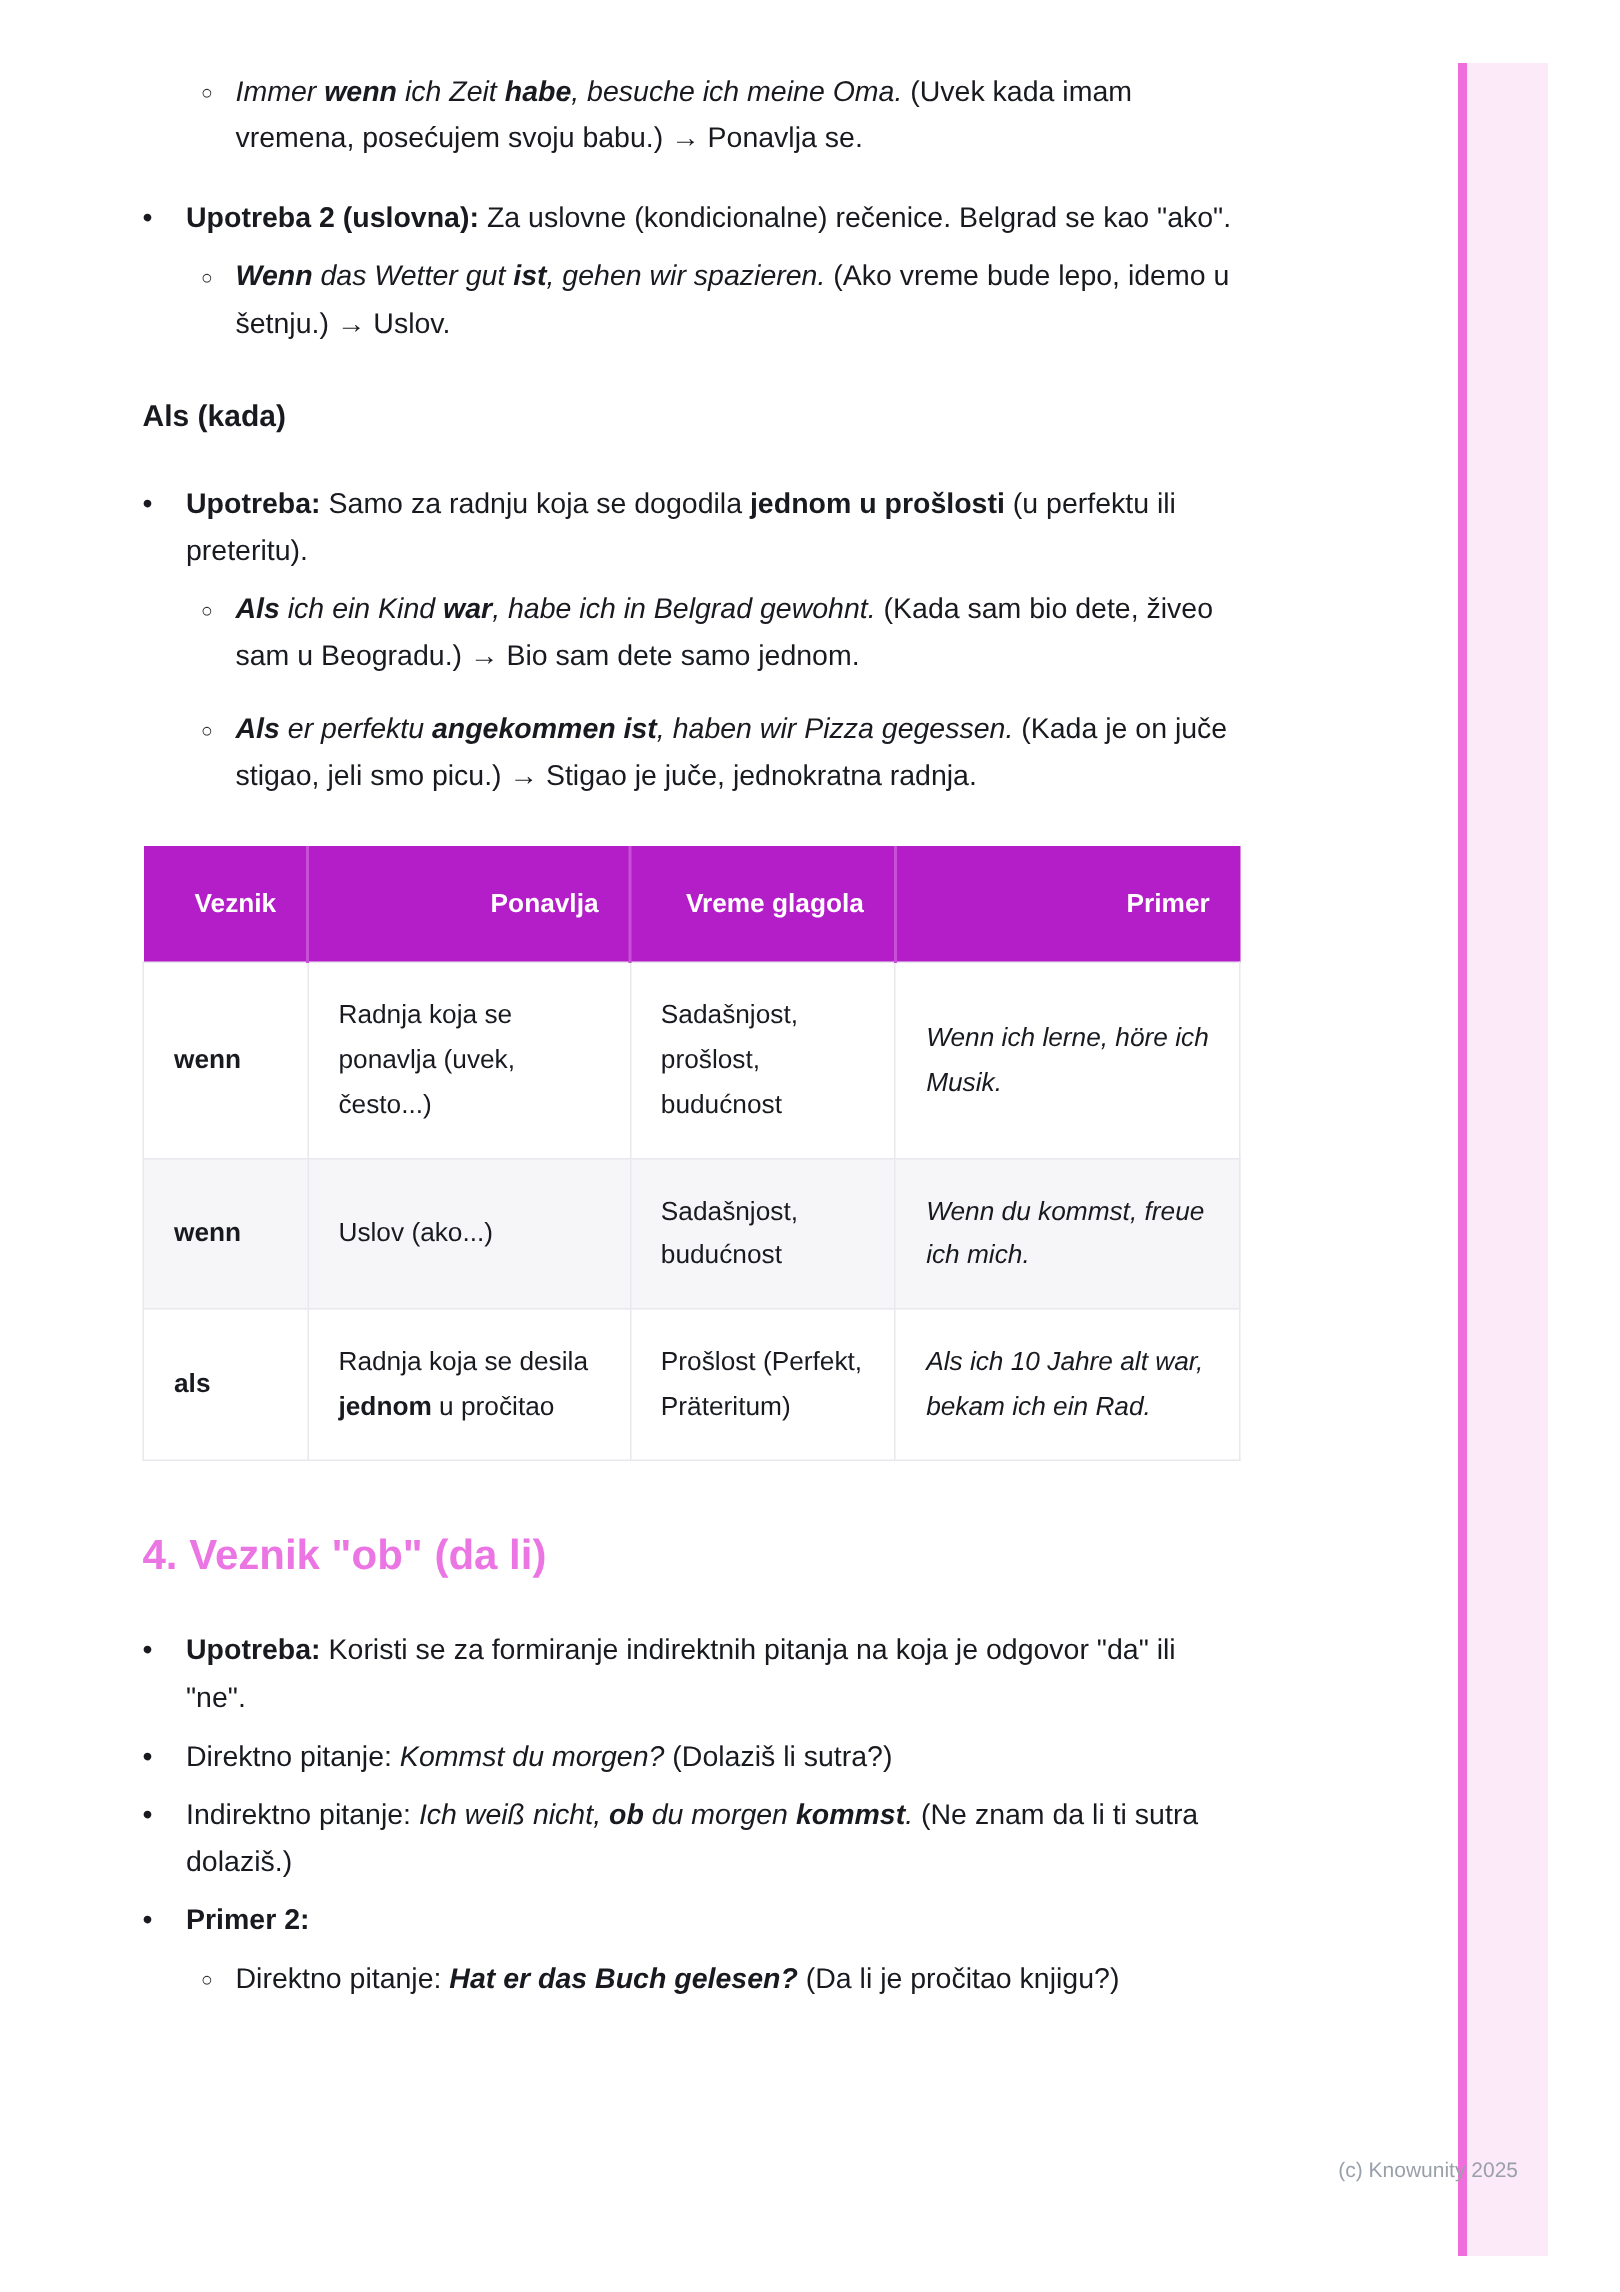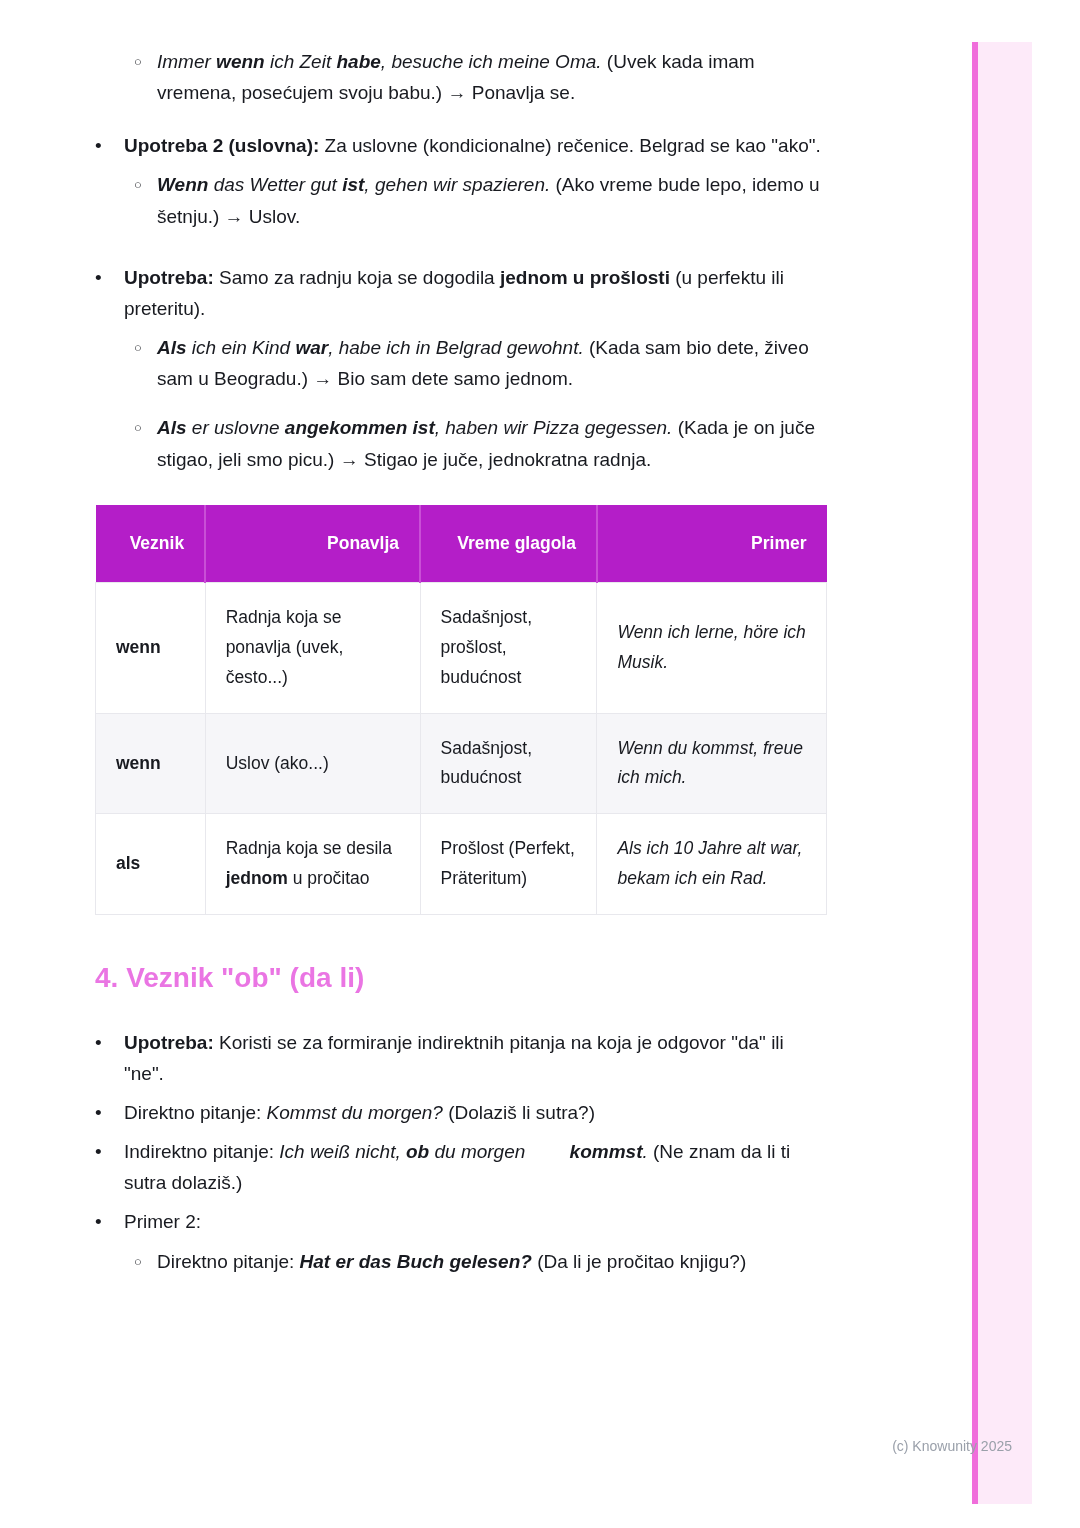--- a/index.html
+++ b/index.html
@@ -69,34 +69,35 @@
   <div class="li mb-sm">
     <span class="marker dot">•</span>
     <div class="txt"><span style="font-weight: 700;">Upotreba 2 (uslovna):</span><span> Za uslovne (kondicionalne) rečenice. Belgrad se kao "ako".</span></div>
   </div>
 
   <div class="li sub mb-xl">
     <span class="marker">○</span>
     <div class="txt"><span style="font-weight: 700; font-style: italic;">Wenn</span><span style="font-style: italic;"> das Wetter gut </span><span style="font-weight: 700; font-style: italic;">ist</span><span style="font-style: italic;">, gehen wir spazieren.</span><span> (Ako vreme bude lepo, idemo u šetnju.) → Uslov.</span></div>
   </div>
 
+  <h3 class="h-als">Als (kada)</h3>
 
   <div class="li mb-sm">
     <span class="marker dot">•</span>
     <div class="txt"><span style="font-weight: 700;">Upotreba:</span><span> Samo za radnju koja se dogodila </span><span style="font-weight: 700;">jednom u prošlosti</span><span> (u perfektu ili preteritu).</span></div>
   </div>
 
   <div class="li sub mb-md">
     <span class="marker">○</span>
     <div class="txt"><span style="font-weight: 700; font-style: italic;">Als</span><span style="font-style: italic;"> ich ein Kind </span><span style="font-weight: 700; font-style: italic;">war</span><span style="font-style: italic;">, habe ich in Belgrad gewohnt.</span><span> (Kada sam bio dete, živeo sam u Beogradu.) → Bio sam dete samo jednom.</span></div>
   </div>
 
   <div class="li sub mb-xl">
     <span class="marker">○</span>
-    <div class="txt"><span style="font-weight: 700; font-style: italic;">Als</span><span style="font-style: italic;"> er uslovne </span><span style="font-weight: 700; font-style: italic;">angekommen ist</span><span style="font-style: italic;">, haben wir Pizza gegessen.</span><span> (Kada je on juče stigao, jeli smo picu.) → Stigao je juče, jednokratna radnja.</span></div>
+    <div class="txt"><span style="font-weight: 700; font-style: italic;">Als</span><span style="font-style: italic;"> er perfektu </span><span style="font-weight: 700; font-style: italic;">angekommen ist</span><span style="font-style: italic;">, haben wir Pizza gegessen.</span><span> (Kada je on juče stigao, jeli smo picu.) → Stigao je juče, jednokratna radnja.</span></div>
   </div>
 
   <table class="conj">
     <colgroup>
       <col style="width:15%">
       <col style="width:29.4%">
       <col style="width:24.2%">
       <col style="width:31.4%">
     </colgroup>
     <thead>
@@ -136,26 +137,26 @@
     <div class="txt"><span style="font-weight: 700;">Upotreba:</span><span> Koristi se za formiranje indirektnih pitanja na koja je odgovor "da" ili "ne".</span></div>
   </div>
 
   <div class="li mb-sm">
     <span class="marker dot">•</span>
     <div class="txt"><span>Direktno pitanje: </span><span style="font-style: italic;">Kommst du morgen?</span><span> (Dolaziš li sutra?)</span></div>
   </div>
 
   <div class="li mb-sm">
     <span class="marker dot">•</span>
-    <div class="txt"><span>Indirektno pitanje: </span><span style="font-style: italic;">Ich weiß nicht, </span><span style="font-weight: 700; font-style: italic;">ob</span><span style="font-style: italic;"> du morgen </span><span style="font-weight: 700; font-style: italic; margin-left: 39px;">kommst</span><span style="font-style: italic;">.</span><span> (Ne znam da li ti sutra dolaziš.)</span></div>
+    <div class="txt"><span>Indirektno pitanje: </span><span style="font-style: italic;">Ich weiß nicht, </span><span style="font-weight: 700; font-style: italic;">ob</span><span style="font-style: italic;"> du morgen </span><span style="font-weight: 700; font-style: italic;">kommst</span><span style="font-style: italic;">.</span><span> (Ne znam da li ti sutra dolaziš.)</span></div>
   </div>
 
   <div class="li mb-sm">
     <span class="marker dot">•</span>
-    <div class="txt"><span style="font-weight: 400;">Primer 2:</span></div>
+    <div class="txt"><span style="font-weight: 700;">Primer 2:</span></div>
   </div>
 
   <div class="li sub">
     <span class="marker">○</span>
     <div class="txt"><span>Direktno pitanje: </span><span style="font-style: italic; font-weight: bold;">Hat er das Buch gelesen?</span><span> (Da li je pročitao knjigu?)</span></div>
   </div>
 
 </div>
 
 <div class="footer">(c) Knowunity 2025</div>

